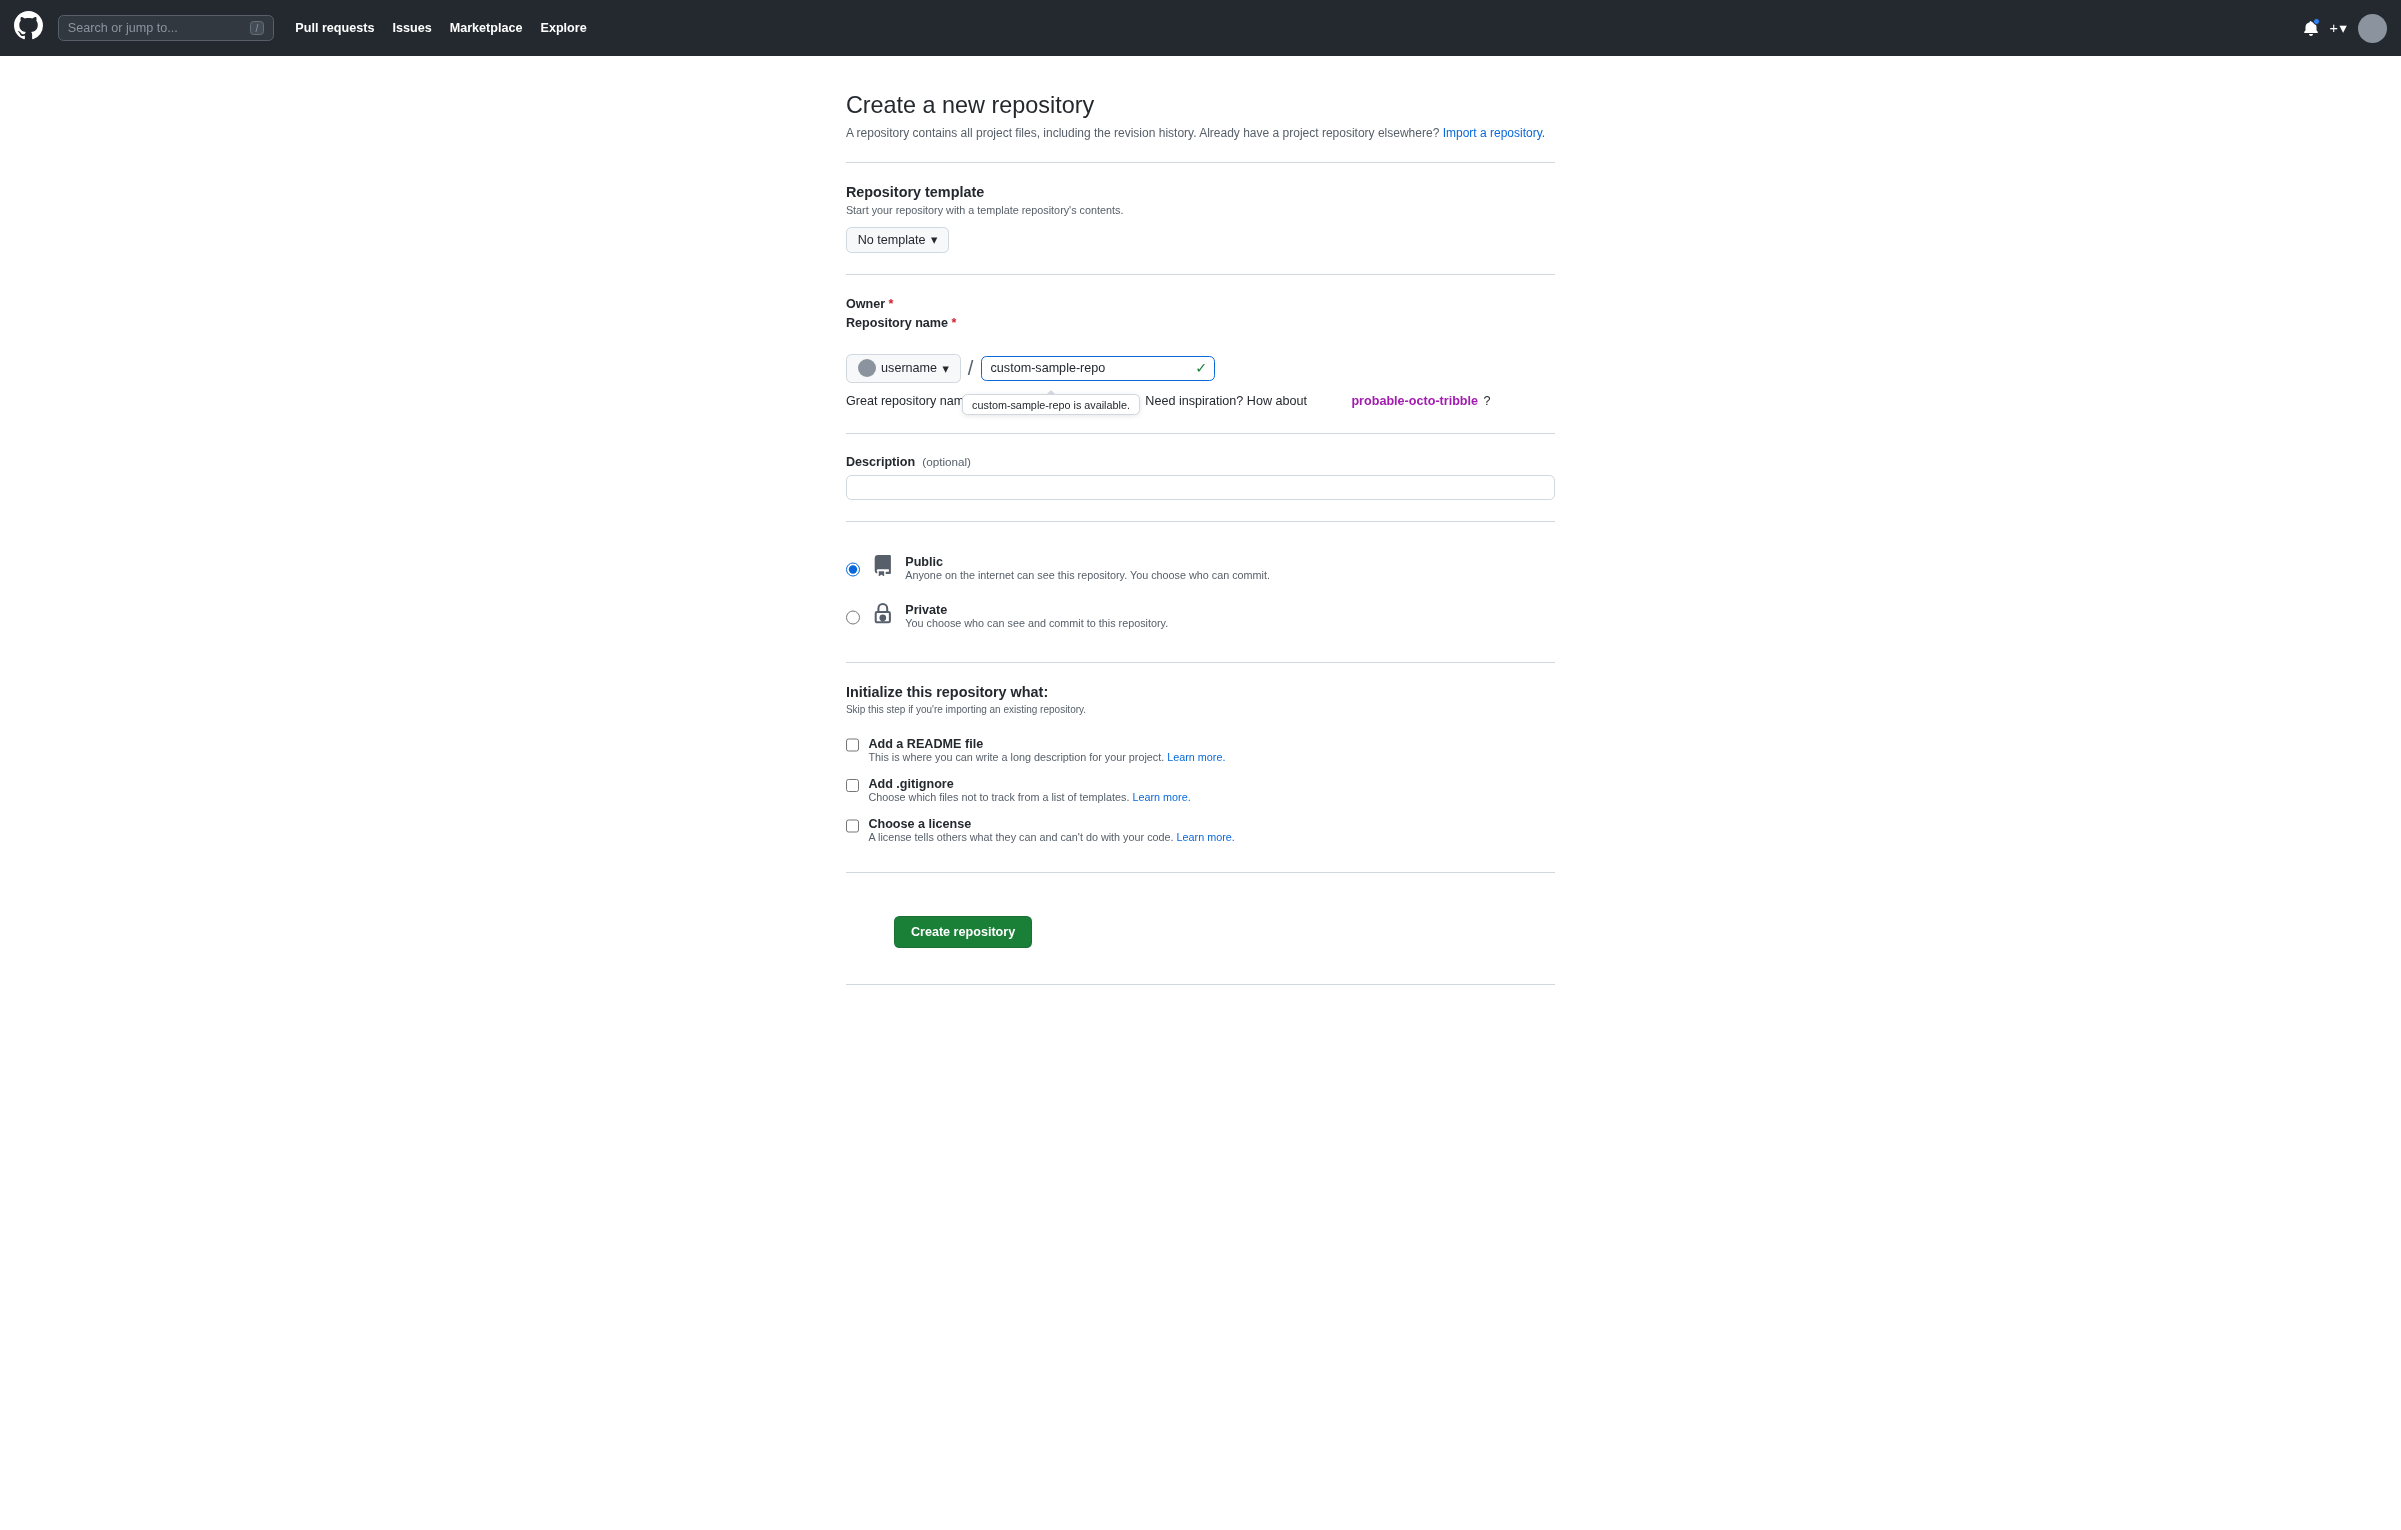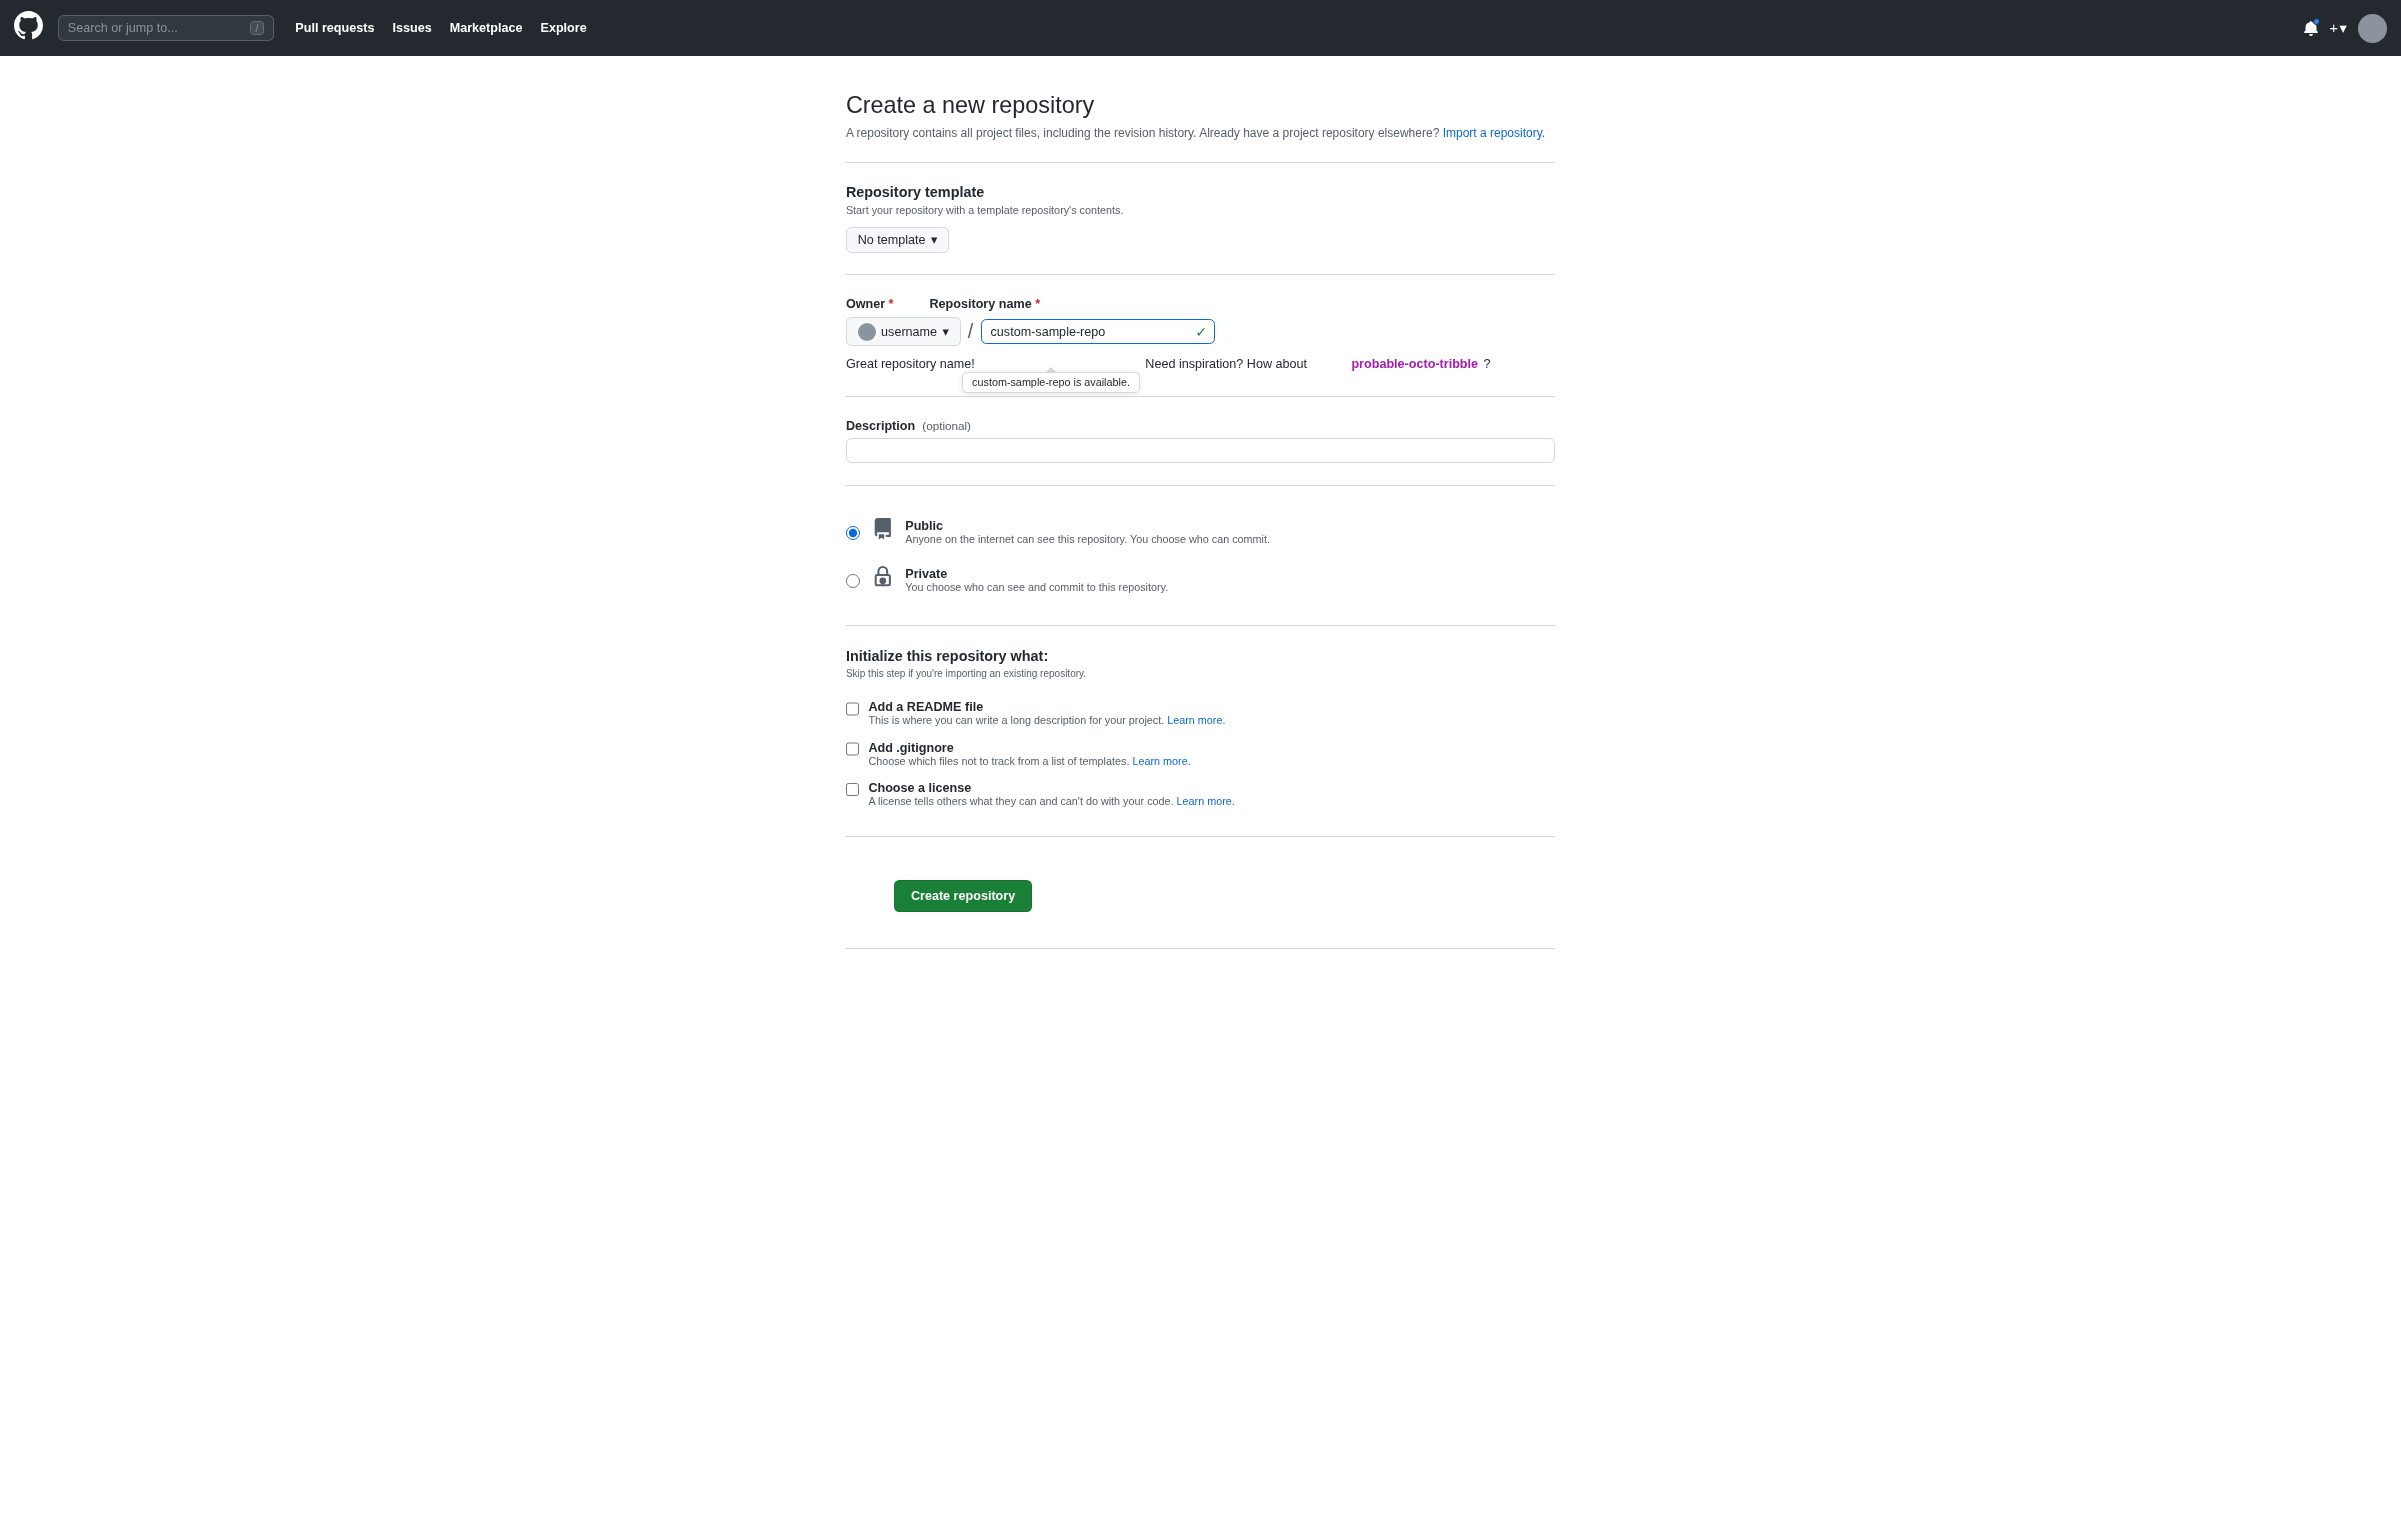--- a/index.html
+++ b/index.html
@@ -219,21 +219,21 @@
       display: inline-block;
       background: #ffffff;
       border: 0.9px solid #d0d7de;
       border-radius: 5.4px;
       padding: 3.6px 9px;
       font-size: 10.8px;
       color: #24292f;
       box-shadow: 0 0.9px 5.4px rgba(0,0,0,0.1);
       position: relative;
       margin-left: -18px;
-      top: 18px;
+      top: 4px;
     }
     .tooltip-available::before {
       content: '';
       position: absolute;
       top: -5.4px;
       left: 50%;
       transform: translateX(-50%);
       border: 5.4px solid transparent;
       border-bottom-color: #d0d7de;
       border-top: none;
@@ -411,21 +411,21 @@
     <button class="dropdown-btn">
       <span>No template</span>
       <span>▾</span>
     </button>
   </div>
 
   <hr class="divider">
 
   
   <div>
-    <div style="display:flex; gap:36px; margin-bottom:1px;">
+    <div style="display:flex; margin-bottom:18px;flex-direction:column;">
       <div>
         <label class="field-label">
           <span>Owner</span>
           <span class="required-star">*</span>
         </label>
       </div>
       <div>
         <label class="field-label">
           <span>Repository name</span>
           <span class="required-star">*</span>

